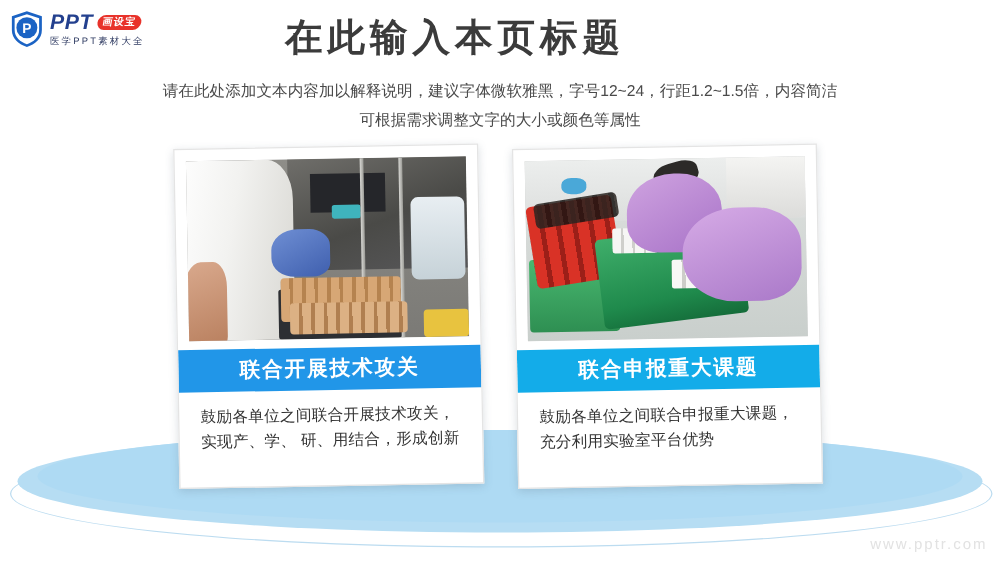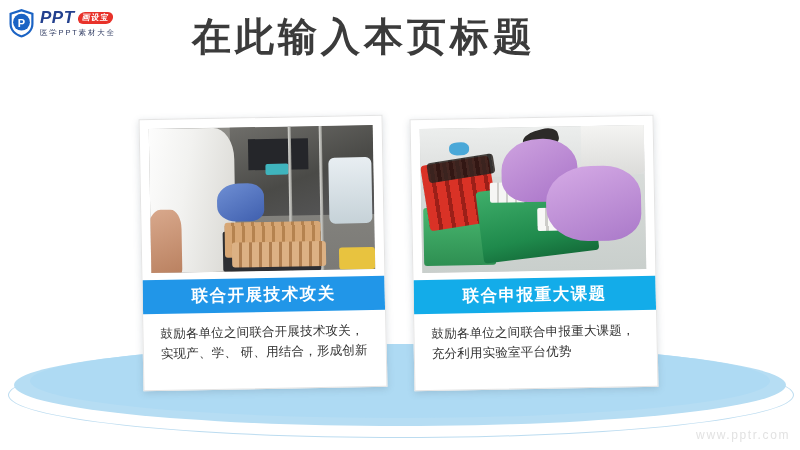--- a/index.html
+++ b/index.html
@@ -108,21 +108,21 @@
     white-space: nowrap;
   }
 
   
   .page-title {
     position: absolute;
     left: 0;
     top: 10px;
     width: 728px;
     text-align: center;
-    font-size: 39px;
+    font-size: 30px;
     font-weight: bold;
     color: #3b3b3b;
     letter-spacing: 4px;
     line-height: 1.4;
   }
   .subtitle {
     position: absolute;
     left: 0;
     top: 62px;
     width: 800px;
@@ -357,20 +357,24 @@
       <div class="logo-row1">
         <span class="logo-ppt">PPT</span>
         <span class="logo-badge">画设宝</span>
       </div>
       <div class="logo-sub">医学PPT素材大全</div>
     </div>
   </div>
 
   <div class="page-title">在此输入本页标题</div>
 
+  <div class="subtitle">
+    <div>请在此处添加文本内容加以解释说明，建议字体微软雅黑，字号12~24，行距1.2~1.5倍，内容简洁</div>
+    <div>可根据需求调整文字的大小或颜色等属性</div>
+  </div>
 
   <div class="card card-left">
     <div class="card-photo">
       <div class="photo-l">
         <div class="pl-cabinet"></div>
         <div class="pl-darkbox"></div>
         <div class="pl-bag"></div>
         <div class="pl-teal"></div>
         <div class="pl-pole1"></div>
         <div class="pl-pole2"></div>

